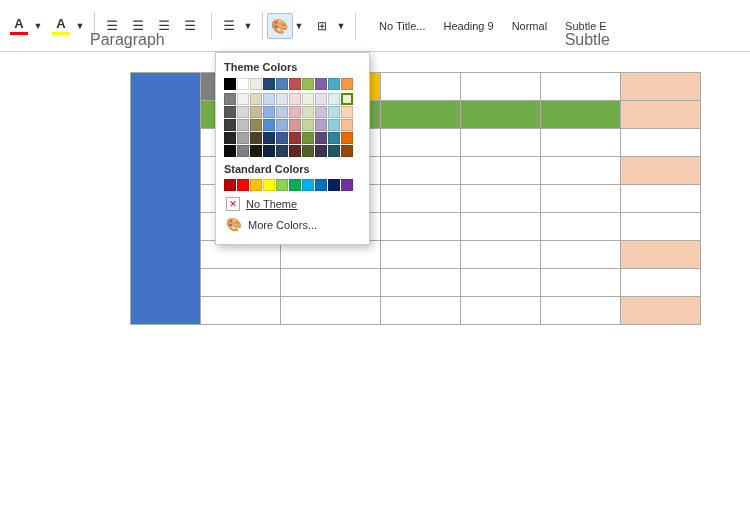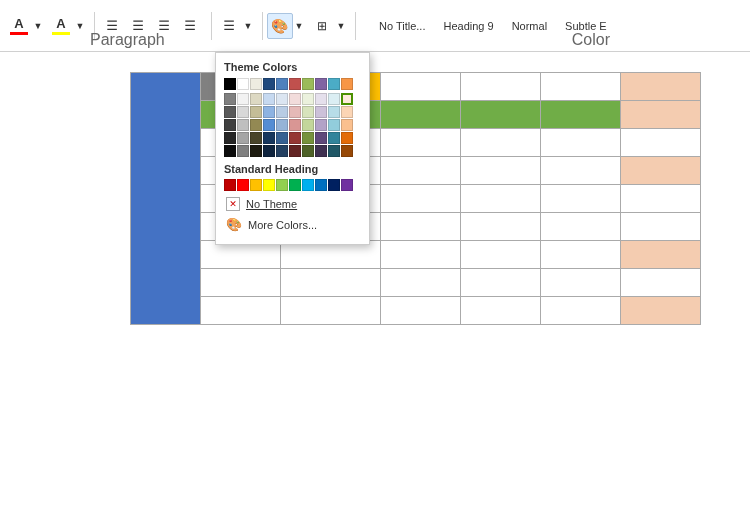--- a/index.html
+++ b/index.html
@@ -268,21 +268,21 @@
     </button>
     <button class="style-btn">
       <span>Normal</span>
     </button>
     <button class="style-btn">
       <span>Subtle E</span>
     </button>
   </div>
 
   <span class="section-label paragraph-section">Paragraph</span>
-  <span class="section-label" style="right:140px;">Color</span>
+  <span class="section-label" style="right:140px;">Subtle</span>
 </div>
 
 <div class="color-popup">
   <div class="color-popup-title">Theme Colors</div>
 
   <div class="color-grid" id="theme-top-row">
       <div class="color-swatch" style="background: rgb(0, 0, 0);"></div>
       <div class="color-swatch" style="background: rgb(255, 255, 255);"></div>
       <div class="color-swatch" style="background: rgb(238, 236, 225);"></div>
       <div class="color-swatch" style="background: rgb(31, 73, 125);"></div>
@@ -360,21 +360,21 @@
       </div>
       <div class="color-column">
         <div class="color-swatch selected-swatch" style="background: rgb(253, 234, 218);"></div>
         <div class="color-swatch" style="background: rgb(251, 213, 181);"></div>
         <div class="color-swatch" style="background: rgb(250, 192, 143);"></div>
         <div class="color-swatch" style="background: rgb(227, 108, 9);"></div>
         <div class="color-swatch" style="background: rgb(151, 72, 6);"></div>
       </div>
     </div>
 
-  <div class="standard-colors-title">Standard Heading</div>
+  <div class="standard-colors-title">Standard Colors</div>
   <div class="color-grid" id="standard-colors-row">
       <div class="color-swatch" style="background: rgb(192, 0, 0);"></div>
       <div class="color-swatch" style="background: rgb(255, 0, 0);"></div>
       <div class="color-swatch" style="background: rgb(255, 192, 0);"></div>
       <div class="color-swatch" style="background: rgb(255, 255, 0);"></div>
       <div class="color-swatch" style="background: rgb(146, 208, 80);"></div>
       <div class="color-swatch" style="background: rgb(0, 176, 80);"></div>
       <div class="color-swatch" style="background: rgb(0, 176, 240);"></div>
       <div class="color-swatch" style="background: rgb(0, 112, 192);"></div>
       <div class="color-swatch" style="background: rgb(0, 32, 96);"></div>

